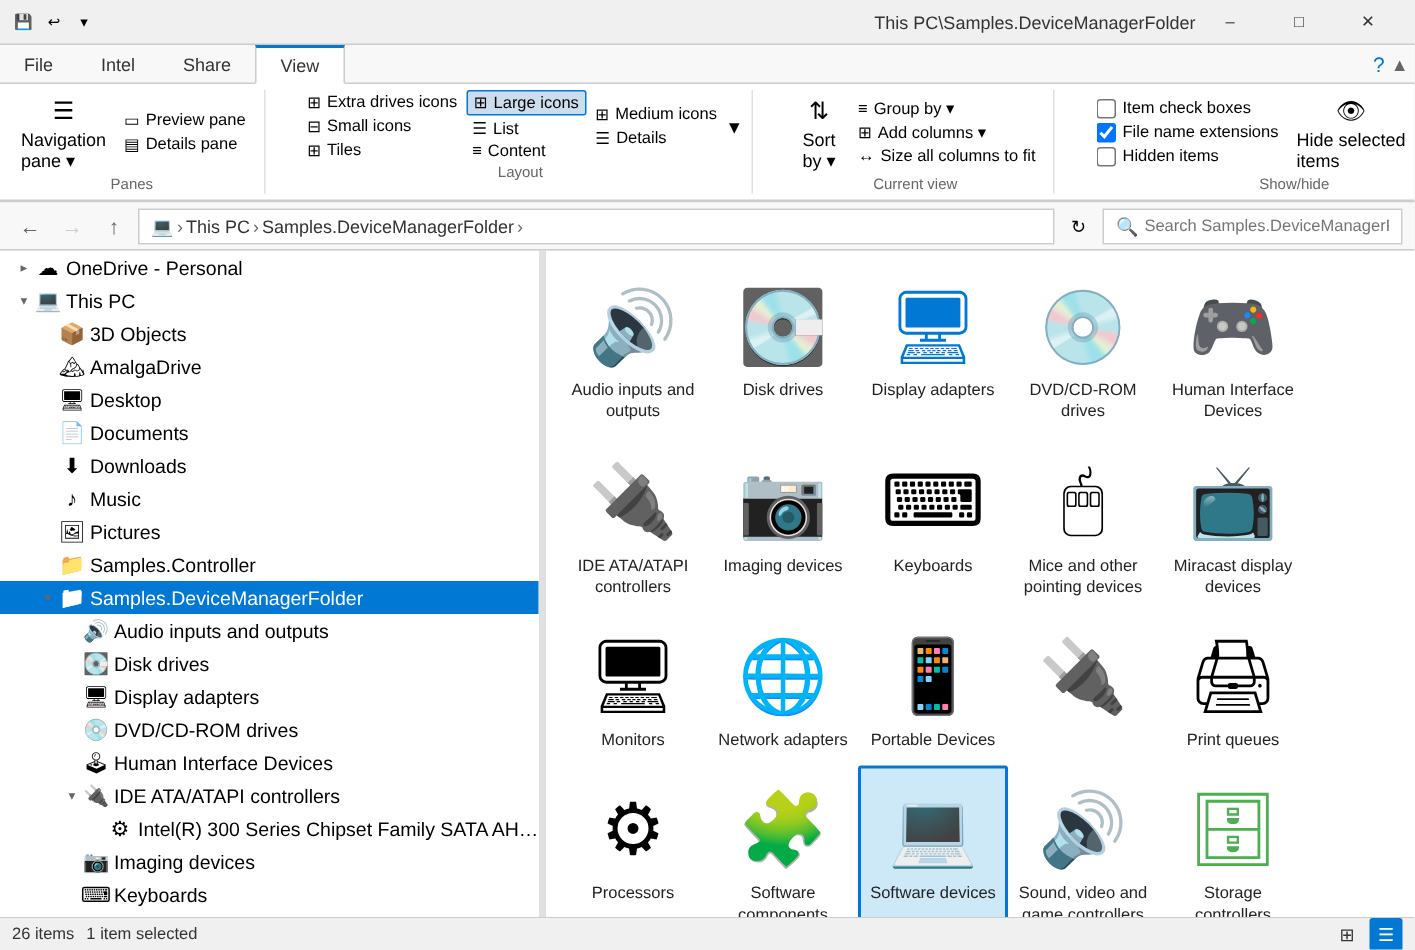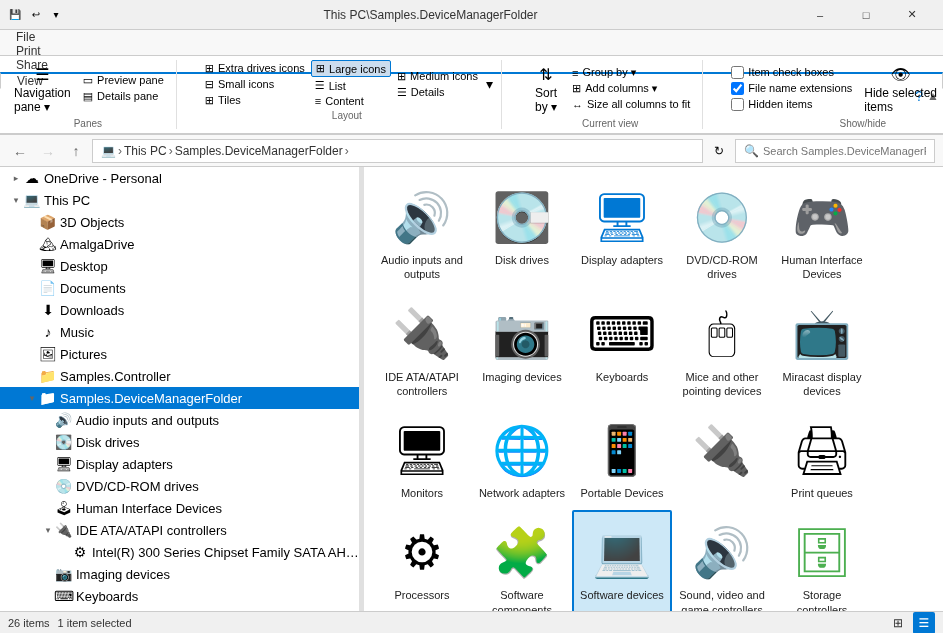--- a/index.html
+++ b/index.html
@@ -2,27 +2,27 @@
 <html><head>
   <meta charset="utf-8">
   <style>
     * { box-sizing: border-box; margin: 0; padding: 0; }
     body { font-family: 'Segoe UI', Arial, sans-serif; font-size: 12px; background: #f0f0f0; overflow: hidden; width: 943px; height: 633px; display: flex; flex-direction: column; }
 
     
     .title-bar { background: #f0f0f0; height: 30px; display: flex; align-items: center; padding: 0 8px; border-bottom: 1px solid #ccc; }
     .title-bar-icons { display: flex; gap: 4px; align-items: center; }
     .title-icon { width: 16px; height: 16px; display: flex; align-items: center; justify-content: center; font-size: 10px; }
-    .title-text { flex: 1; text-align: center; font-size: 12px; color: #333; }
+    .title-text { flex: 1; text-align: right; font-size: 12px; color: #333; }
     .window-controls { display: flex; gap: 0; margin-left: auto; }
     .win-btn { width: 46px; height: 30px; display: flex; align-items: center; justify-content: center; cursor: pointer; font-size: 11px; color: #333; }
 
     
     .ribbon { background: #f8f8f8; border-bottom: 1px solid #ccc; }
-    .ribbon-tabs { display: flex; height: 26px; border-bottom: 1px solid #ccc; flex-direction: column; }
+    .ribbon-tabs { display: flex; height: 26px; border-bottom: 1px solid #ccc; }
     .ribbon-tab { padding: 0 16px; display: flex; align-items: center; font-size: 12px; cursor: pointer; color: #333; }
     .ribbon-tab.active { background: white; border-top: 2px solid #0078d4; border-left: 1px solid #ccc; border-right: 1px solid #ccc; border-bottom: 1px solid white; margin-bottom: -1px; }
     .ribbon-content { display: flex; padding: 4px 8px; gap: 16px; background: white; border-bottom: 1px solid #ccc; }
     .ribbon-group { display: flex; flex-direction: column; align-items: center; border-right: 1px solid #e0e0e0; padding-right: 8px; margin-right: 8px; }
     .ribbon-group-label { font-size: 10px; color: #666; margin-top: 2px; }
     .ribbon-buttons { display: flex; gap: 2px; align-items: center; }
     .ribbon-btn { display: flex; flex-direction: column; align-items: center; padding: 2px 6px; cursor: pointer; font-size: 11px; min-width: 40px; border-radius: 2px; }
     .ribbon-btn-icon { width: 24px; height: 24px; display: flex; align-items: center; justify-content: center; font-size: 16px; }
     .ribbon-btn-label { font-size: 12px; white-space: nowrap; }
     .ribbon-small-btns { display: flex; flex-direction: column; gap: 1px; }
@@ -99,21 +99,21 @@
   <div class="window-controls">
     <div class="win-btn">–</div>
     <div class="win-btn">□</div>
     <div class="win-btn close">✕</div>
   </div>
 </div>
 
 <div class="ribbon">
   <div class="ribbon-tabs">
     <div class="ribbon-tab">File</div>
-    <div class="ribbon-tab">Print</div>
+    <div class="ribbon-tab">Intel</div>
     <div class="ribbon-tab">Share</div>
     <div class="ribbon-tab active">View</div>
     <div style="flex:1; display:flex; align-items:center; justify-content:flex-end; padding-right:4px;">
       <span style="font-size:14px; color:#0078d4; cursor:pointer;">?</span>
       <span style="font-size:12px; color:#666; cursor:pointer; margin-left:4px;">▲</span>
     </div>
   </div>
   <div class="ribbon-content" style="min-height:70px;">
 
     <div class="ribbon-group">

